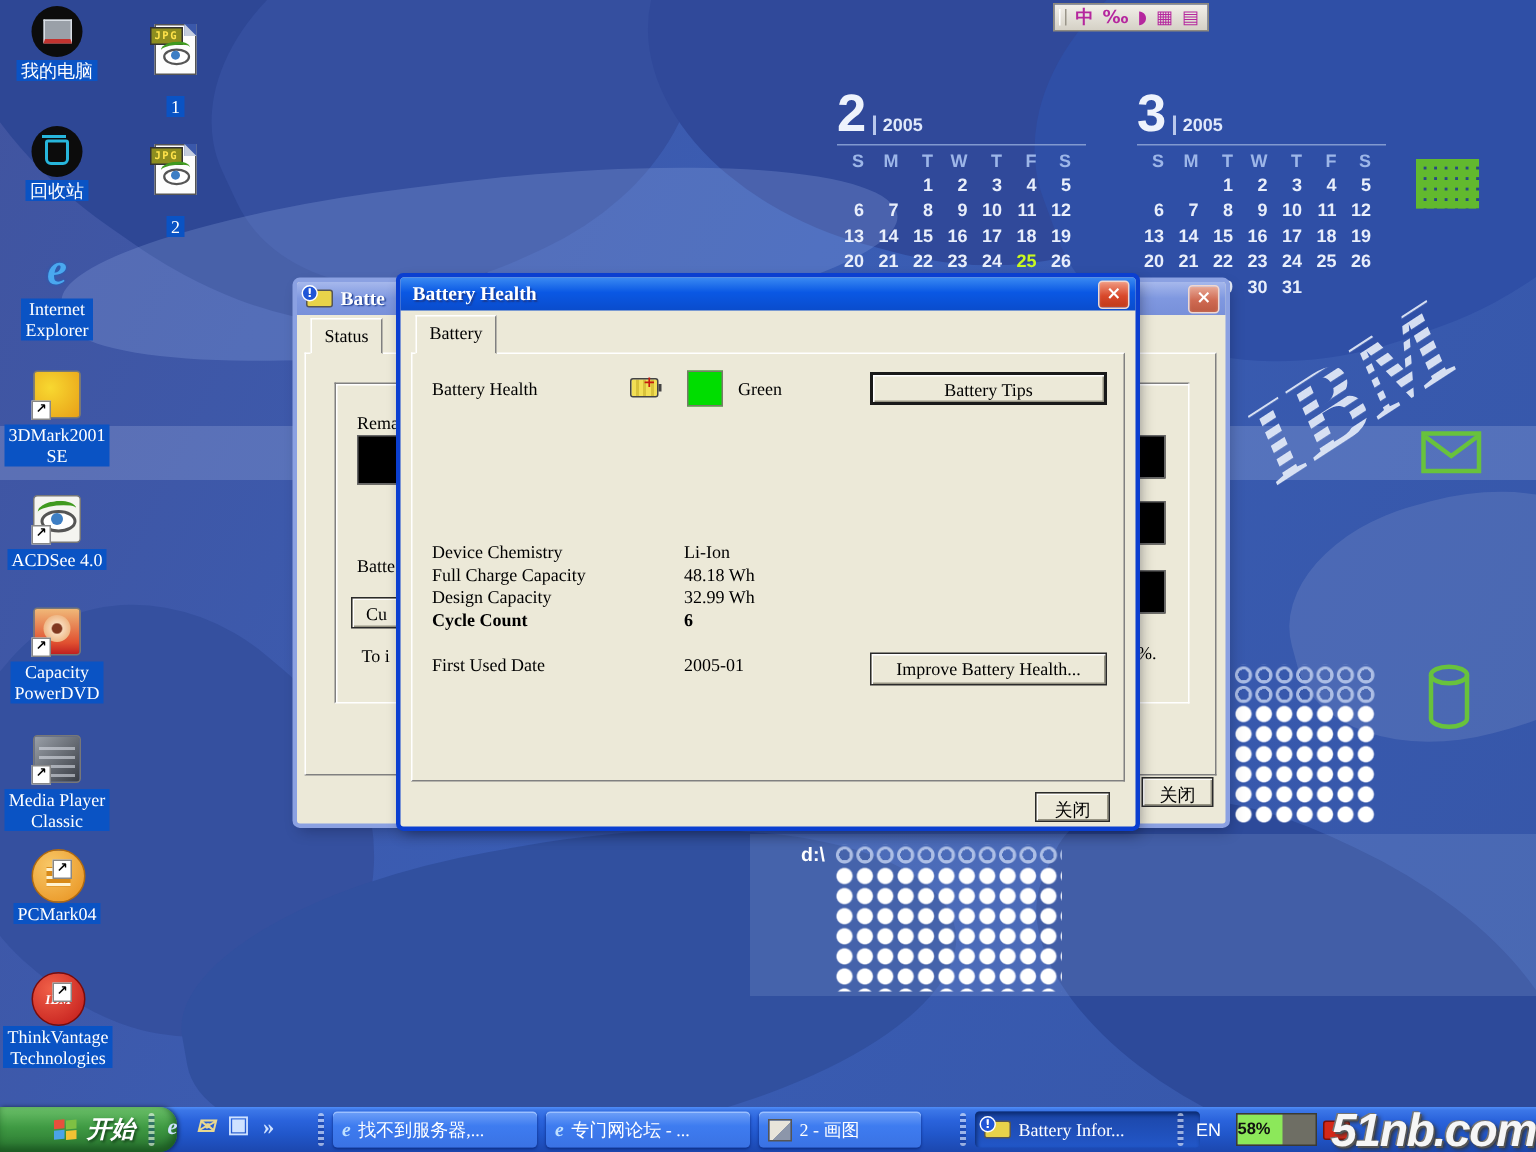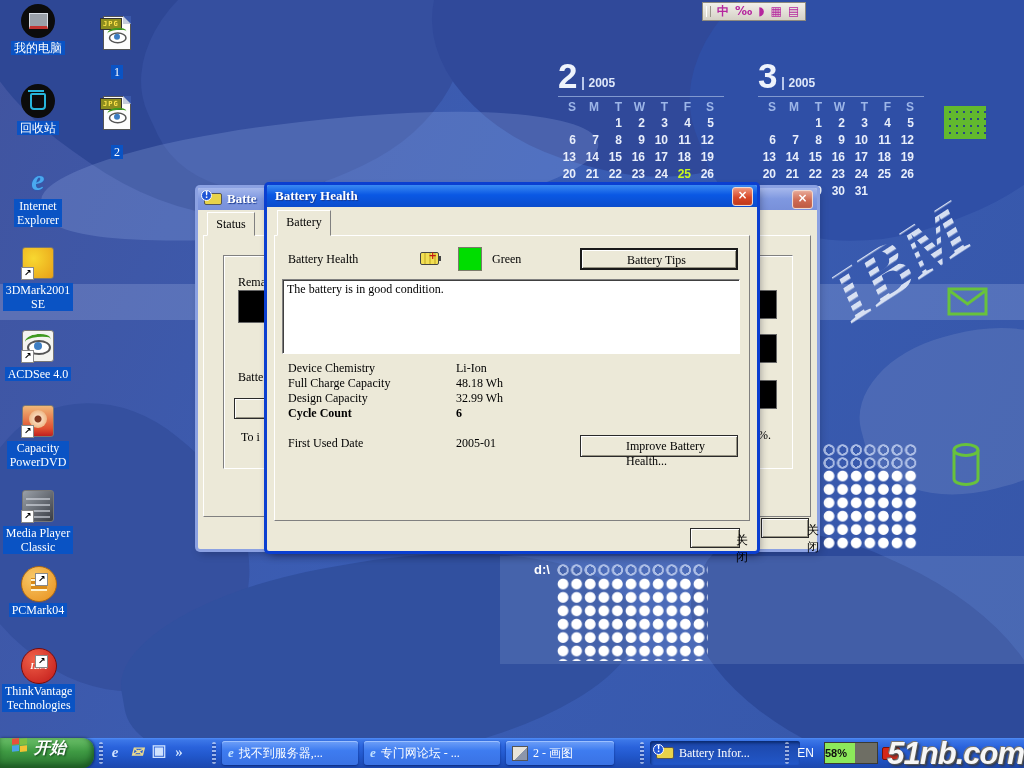--- a/index.html
+++ b/index.html
@@ -51,34 +51,34 @@
   .xpwin.active{box-shadow:0 0 0 3px #0b3fd0,2px 4px 10px rgba(0,0,20,.45);}
   .xpwin.inactive{box-shadow:0 0 0 3px #8ba1e2,2px 4px 10px rgba(0,0,20,.3);}
   .titlebar{position:absolute;left:0;top:0;right:0;height:22px;border-radius:2px 2px 0 0;display:flex;align-items:center;padding:0 4px 0 6px;}
   .active .titlebar{background:linear-gradient(#3a8af2,#0a58e4 45%,#0a4ccc);}
   .inactive .titlebar{background:linear-gradient(#a6b8ec,#7f98e0 50%,#7890da);}
   .title-text{color:#fff;font:bold 13px "Liberation Serif",serif;margin-left:5px;text-shadow:1px 1px 1px #1a3a90;flex:1;white-space:nowrap;overflow:hidden;}
   .xbtn{width:19px;height:17px;border-radius:3px;border:1px solid #f0d8d0;background:linear-gradient(#f0987e,#d8482a 55%,#c03818);color:#fff;font:bold 12px/15px "DejaVu Sans",sans-serif;text-align:center;box-shadow:inset 0 0 2px #fff3;}
   .inactive .xbtn{background:linear-gradient(#e8a896,#cf6a52 55%,#bd5a42);}
   .tab{position:absolute;background:#ece9d8;border:1px solid;border-color:#fff #808080 #ece9d8 #fff;font:12px "Liberation Serif",serif;text-align:center;z-index:3;padding-top:4px;box-sizing:border-box;}
   .tabpanel{position:absolute;border:1px solid;border-color:#fff #808080 #808080 #fff;z-index:2;}
-  .btn{position:absolute;background:#ece9d8;border:1px solid #2a2a2a;box-shadow:inset 1px 1px 0 #fff,inset -1px -1px 0 #989584;font:12px "Liberation Serif",serif;text-align:left;box-sizing:border-box;padding-top:3px;padding-left:45px;}
+  .btn{position:absolute;background:#ece9d8;border:1px solid #2a2a2a;box-shadow:inset 1px 1px 0 #fff,inset -1px -1px 0 #989584;font:12px "Liberation Serif",serif;text-align:center;box-sizing:border-box;padding-top:3px;}
   .sunken{position:absolute;background:#fff;border:1px solid;border-color:#808080 #fff #fff #808080;box-shadow:inset 1px 1px 0 #404040;}
   .lbl{position:absolute;font:12px "Liberation Serif",serif;color:#000;white-space:nowrap;}
   .blackbox{position:absolute;background:#000;border:1px solid #666;}
   .groupbox{position:absolute;border:1px solid;border-color:#808080 #fff #fff #808080;box-shadow:1px 1px 0 #fff inset;}
   .batt-mini{position:relative;width:17px;height:11px;background:repeating-linear-gradient(90deg,#f2df55 0 3px,#d8c23a 3px 5px);border:1px solid #444;border-radius:2px;}
   .batt-mini::after{content:"";position:absolute;right:-3px;top:3px;width:2px;height:5px;background:#444;}
   .batt-mini .plus{position:absolute;right:1px;top:-2px;color:#c41a10;font:bold 10px/10px "DejaVu Sans",sans-serif;}
   .batt-info-ic{position:relative;width:16px;height:10px;background:#e8d34a;border:1px solid #555;border-radius:2px;}
   .batt-info-ic::before{content:"!";position:absolute;left:-4px;top:-4px;width:9px;height:9px;border-radius:50%;background:#1f55d6;border:1px solid #fff;color:#fff;font:bold 8px/9px "DejaVu Sans",sans-serif;text-align:center;}
   .statusq{position:absolute;border:1px solid #7a7a6a;}
   
   #taskbar{position:absolute;left:0;top:738px;width:1024px;height:30px;background:linear-gradient(#4f8df8 0,#3c77e8 2px,#2a63dc 9px,#2157cb 60%,#1c47ae);z-index:50;}
-  #startbtn{position:absolute;left:0;top:0;width:94px;height:30px;border-radius:0 12px 12px 0;background:linear-gradient(#6cc16a,#3f9a43 45%,#2e7d34 85%,#256a2b);box-shadow:inset -2px -3px 6px #1c5a22,1px 0 3px #0008;display:flex;color:#fff;font:bold italic 16px "Liberation Serif",serif;text-shadow:1px 1px 2px #14421a;}
+  #startbtn{position:absolute;left:0;top:0;width:94px;height:30px;border-radius:0 12px 12px 0;background:linear-gradient(#6cc16a,#3f9a43 45%,#2e7d34 85%,#256a2b);box-shadow:inset -2px -3px 6px #1c5a22,1px 0 3px #0008;display:flex;align-items:center;color:#fff;font:bold italic 16px "Liberation Serif",serif;text-shadow:1px 1px 2px #14421a;padding-left:24px;}
   .winflag{position:relative;width:16px;height:15px;margin:0 6px 0 12px;transform:skewY(-6deg);}
   .winflag i{position:absolute;width:7px;height:6px;}
   .tb-grip{position:absolute;top:4px;width:4px;height:22px;background:repeating-linear-gradient(0deg,rgba(255,255,255,.55) 0 2px,rgba(20,50,140,.4) 2px 4px);border-radius:2px;}
   .ql-ic{position:absolute;top:5px;width:18px;height:18px;text-align:center;font:bold italic 15px/18px "Liberation Serif",serif;color:#cfe2ff;}
   .taskbtn{position:absolute;top:3px;height:24px;border-radius:3px;background:linear-gradient(#6fa0f8,#3e7cf0 40%,#3a72e4);box-shadow:inset 0 1px 0 #9cc0ff,0 1px 2px #0a2a80;color:#fff;font:12px/24px "Liberation Serif",serif;display:flex;align-items:center;gap:5px;padding:0 6px;box-sizing:border-box;white-space:nowrap;overflow:hidden;}
   .taskbtn.pressed{background:linear-gradient(#1c46a8,#2257c8);box-shadow:inset 1px 2px 3px #0a2a70;}
   .tsk-ie{font:bold italic 13px "Liberation Serif",serif;color:#bfe0ff;}
   .paint-ic{width:14px;height:13px;background:linear-gradient(135deg,#e8e4da 55%,#8c96aa 55%);border:1px solid #555;}
   #tray{position:absolute;right:0;top:0;height:30px;display:flex;align-items:center;}
   .tray-en{color:#fff;font:12px "Liberation Sans",sans-serif;margin:0 10px 0 8px;}
@@ -384,23 +384,20 @@
     <div class="tabpanel" style="left:7px;top:50px;width:474px;height:284px;"></div>
 
     <span class="lbl" style="left:21px;top:67px;">Battery Health</span>
     <span class="batt-mini" style="position:absolute;left:153px;top:67px;">
         <span class="plus">+</span>
       </span>
     <div class="statusq" style="left: 191px; top: 62px; width: 22px; height: 22px; background: rgb(0, 221, 0);"></div>
     <span class="lbl" style="left:225px;top:67px;">Green</span>
     <div class="btn" style="left:313px;top:63px;width:158px;height:22px;border-width:2px;border-color:#1a1a1a;">Battery Tips</div>
 
-    <div class="sunken" style="left:15px;top:94px;width:456px;height:73px;">
-      <span style="position:absolute;left:4px;top:2px;font:12px 'Liberation Serif',serif;white-space:nowrap;">The battery is in good condition.</span>
-    </div>
 
     <div class="lbl" style="left:21px;top:176px;"><span style="display:inline-block;width:168px;">Device Chemistry</span><span>Li-Ion</span></div>
     <div class="lbl" style="left:21px;top:191px;"><span style="display:inline-block;width:168px;">Full Charge Capacity</span><span>48.18 Wh</span></div>
     <div class="lbl" style="left:21px;top:206px;"><span style="display:inline-block;width:168px;">Design Capacity</span><span>32.99 Wh</span></div>
     <div class="lbl" style="left:21px;top:221px;font-weight:bold;"><span style="display:inline-block;width:168px;">Cycle Count</span><span>6</span></div>
     <div class="lbl" style="left:21px;top:251px;"><span style="display:inline-block;width:168px;">First Used Date</span><span>2005-01</span></div>
 
     <div class="btn" style="left:313px;top:250px;width:158px;height:22px;">Improve Battery Health...</div>
     <div class="btn" style="left:423px;top:343px;width:50px;height:20px;">关闭</div>
   </div>

